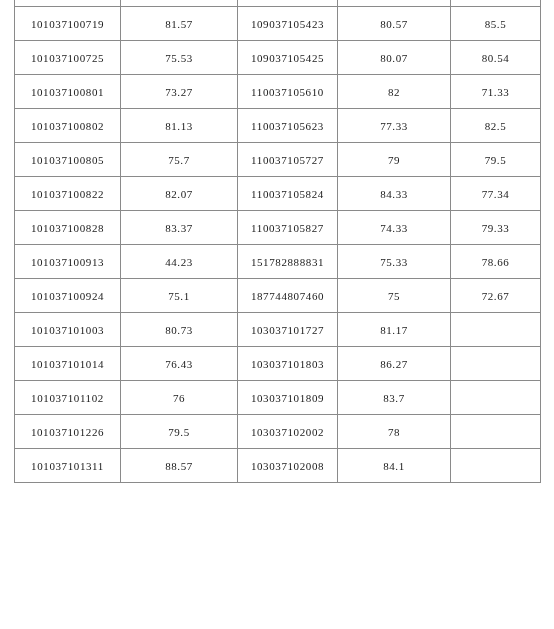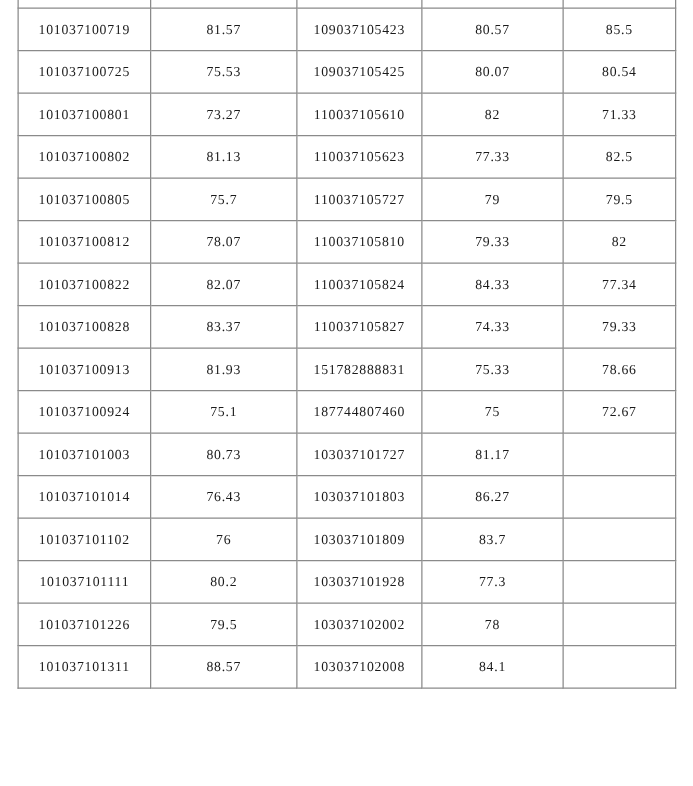--- a/index.html
+++ b/index.html
@@ -109,43 +109,36 @@
             <td class="cell-value">82.5</td>
           </tr>
           <tr>
             <td class="cell-id">101037100805</td>
             <td class="cell-value">75.7</td>
             <td class="cell-id">110037105727</td>
             <td class="cell-value">79</td>
             <td class="cell-value">79.5</td>
           </tr>
           <tr>
-            <td class="cell-id">101037100812</td>
-            <td class="cell-value">78.07</td>
-            <td class="cell-id">110037105810</td>
-            <td class="cell-value">79.33</td>
-            <td class="cell-value">82</td>
-          </tr>
-          <tr>
             <td class="cell-id">101037100822</td>
             <td class="cell-value">82.07</td>
             <td class="cell-id">110037105824</td>
             <td class="cell-value">84.33</td>
             <td class="cell-value">77.34</td>
           </tr>
           <tr>
             <td class="cell-id">101037100828</td>
             <td class="cell-value">83.37</td>
             <td class="cell-id">110037105827</td>
             <td class="cell-value">74.33</td>
             <td class="cell-value">79.33</td>
           </tr>
           <tr>
             <td class="cell-id">101037100913</td>
-            <td class="cell-value">81.93</td>
+            <td class="cell-value">44.23</td>
             <td class="cell-id">151782888831</td>
             <td class="cell-value">75.33</td>
             <td class="cell-value">78.66</td>
           </tr>
           <tr>
             <td class="cell-id">101037100924</td>
             <td class="cell-value">75.1</td>
             <td class="cell-id">187744807460</td>
             <td class="cell-value">75</td>
             <td class="cell-value">72.67</td>
@@ -165,27 +158,20 @@
             <td class="cell-empty"></td>
           </tr>
           <tr>
             <td class="cell-id">101037101102</td>
             <td class="cell-value">76</td>
             <td class="cell-id">103037101809</td>
             <td class="cell-value">83.7</td>
             <td class="cell-empty"></td>
           </tr>
           <tr>
-            <td class="cell-id">101037101111</td>
-            <td class="cell-value">80.2</td>
-            <td class="cell-id">103037101928</td>
-            <td class="cell-value">77.3</td>
-            <td class="cell-empty"></td>
-          </tr>
-          <tr>
             <td class="cell-id">101037101226</td>
             <td class="cell-value">79.5</td>
             <td class="cell-id">103037102002</td>
             <td class="cell-value">78</td>
             <td class="cell-empty"></td>
           </tr>
           <tr>
             <td class="cell-id">101037101311</td>
             <td class="cell-value">88.57</td>
             <td class="cell-id">103037102008</td>

